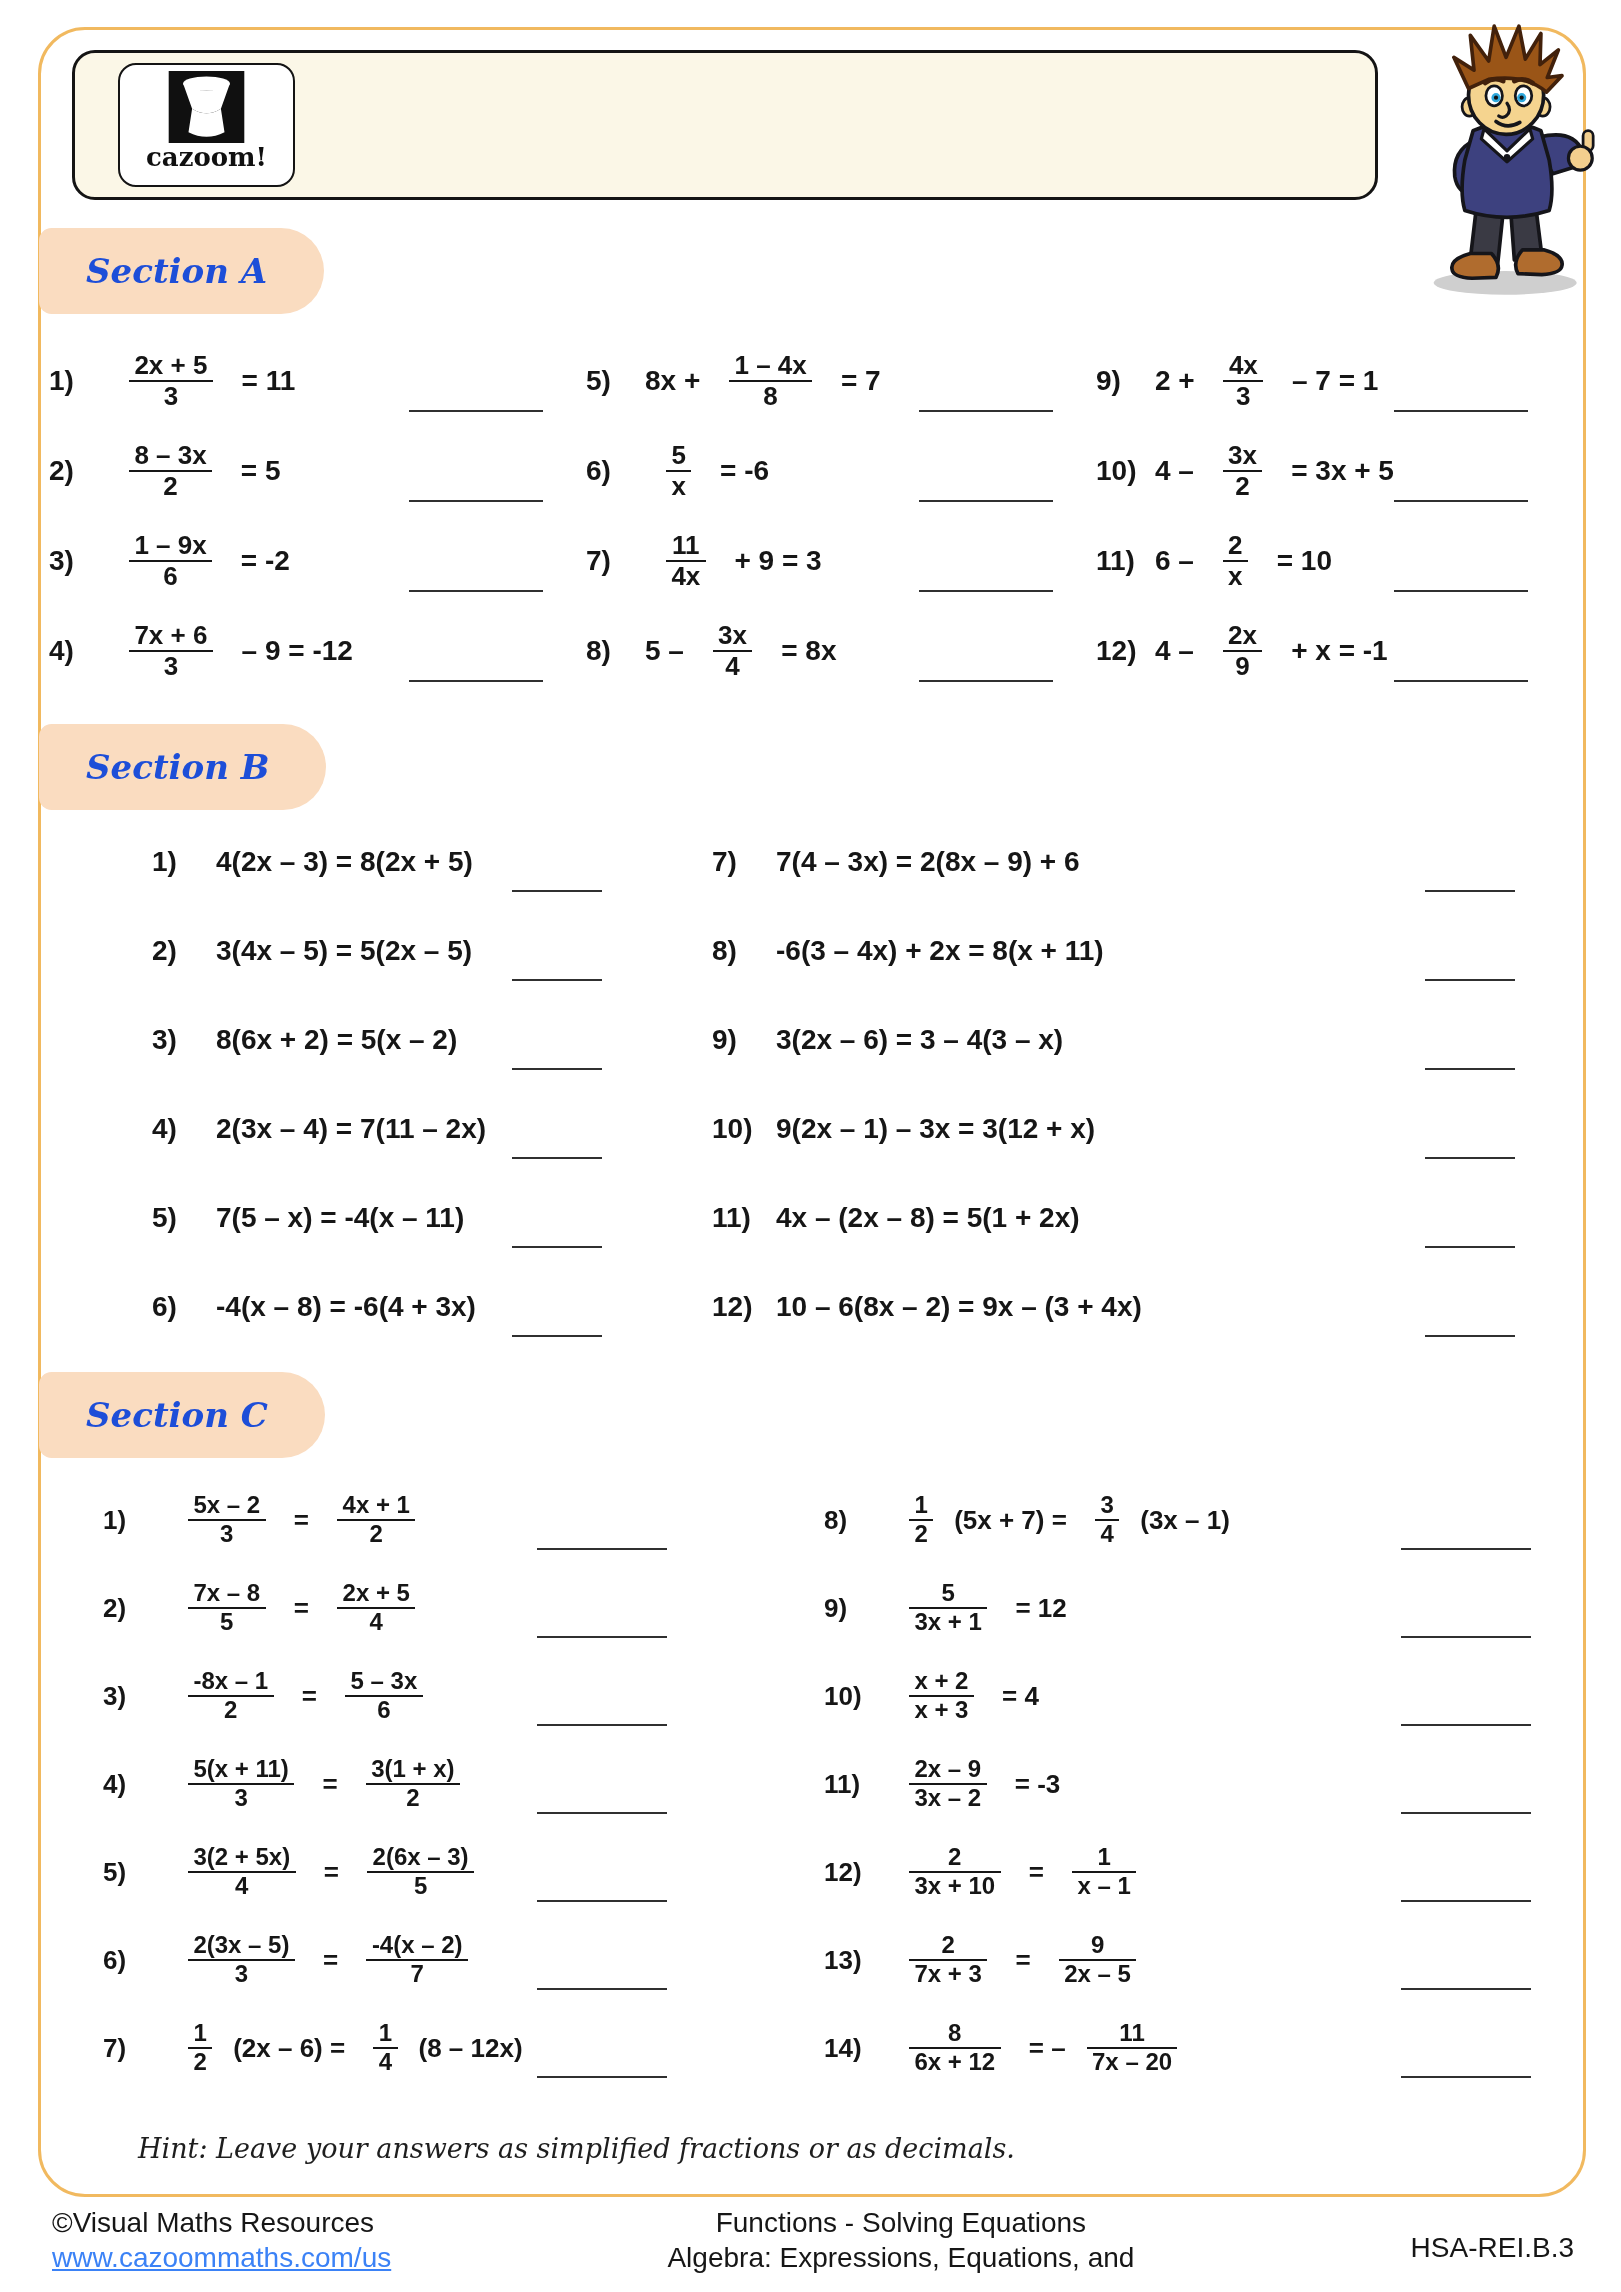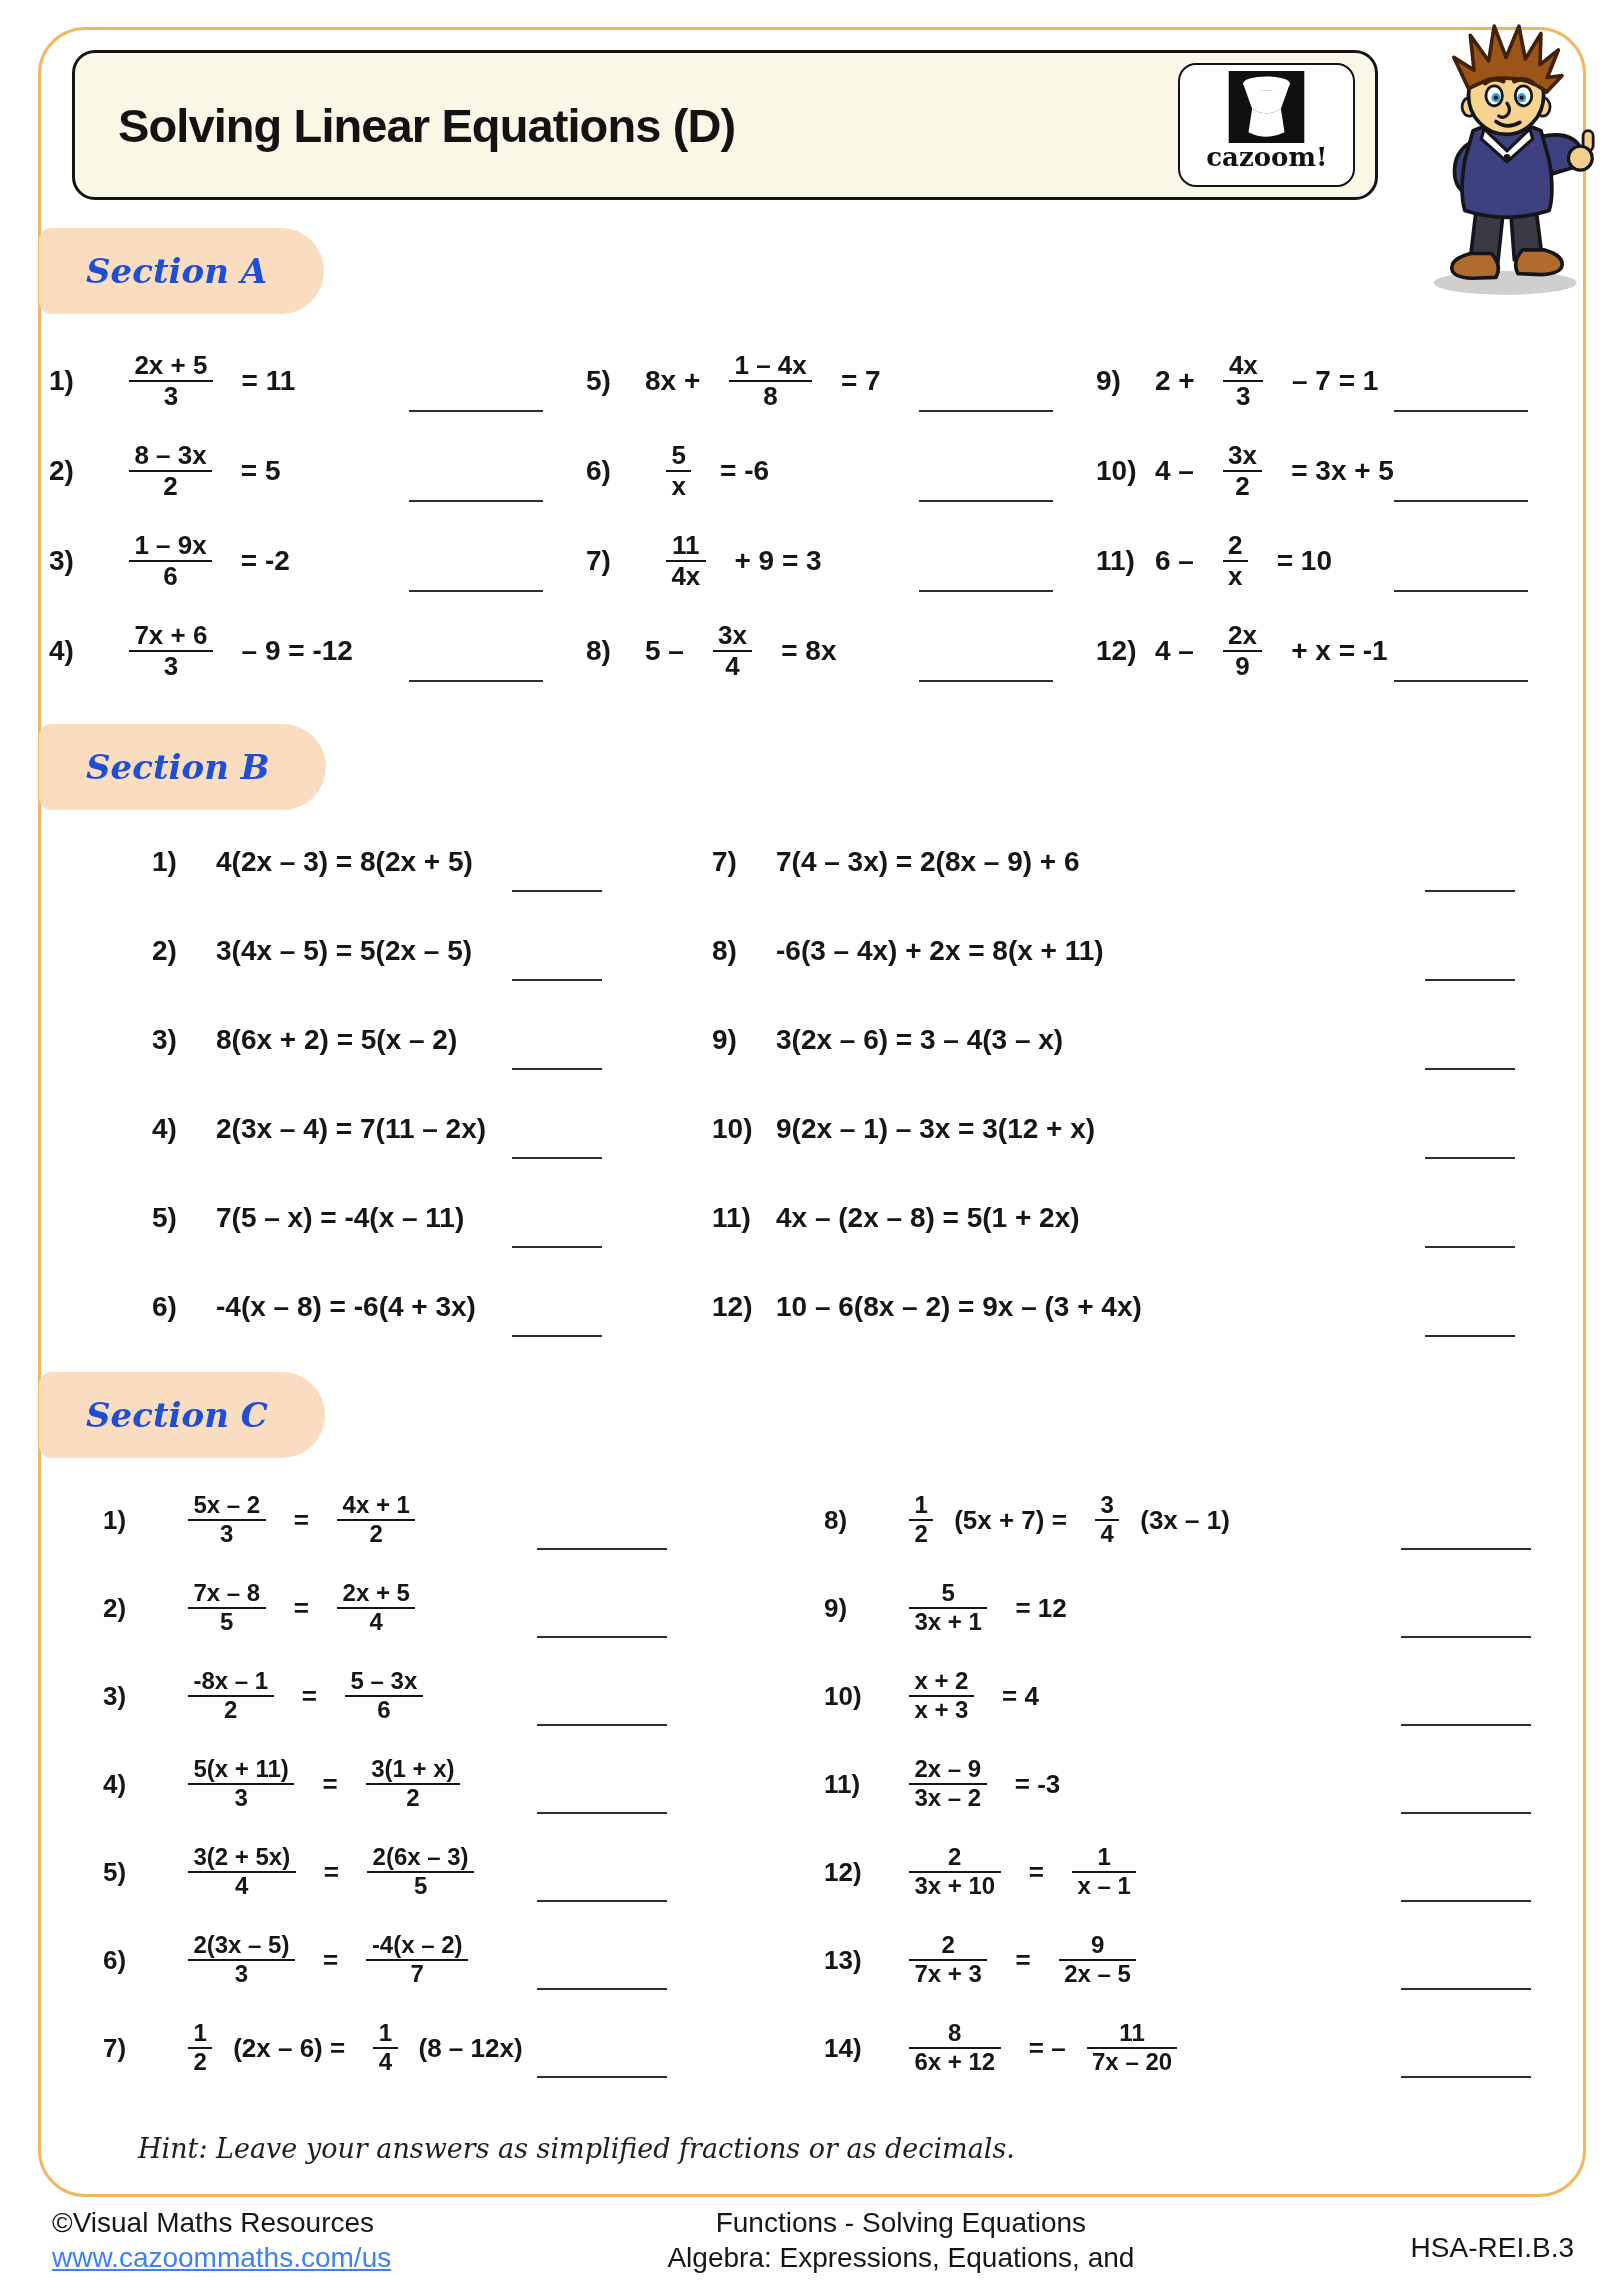--- a/index.html
+++ b/index.html
@@ -85,21 +85,20 @@
   .footer-right{margin-top:27px;}
 </style>
 </head>
 <body>
 
 <div class="page">
 
   <div class="border-frame"></div>
 
   <div class="title-box">
-    <div class="page-title">Solving Linear Equations (D)</div>
     <div class="logo-box">
       <svg class="logo-square" viewBox="0 0 84 80">
         <rect width="84" height="80" fill="#101010"></rect>
         <ellipse cx="42" cy="14" rx="26" ry="8" fill="#ffffff"></ellipse>
         <path d="M16 14 Q42 30 68 14 L58 42 Q50 47 42 47 Q34 47 26 42 Z" fill="#ffffff"></path>
         <path d="M26 42 L22 68 Q42 78 62 68 L58 42 Q42 52 26 42 Z" fill="#ffffff"></path>
       </svg>
       <div class="logo-wordmark">cazoom!</div>
     </div>
   </div>

